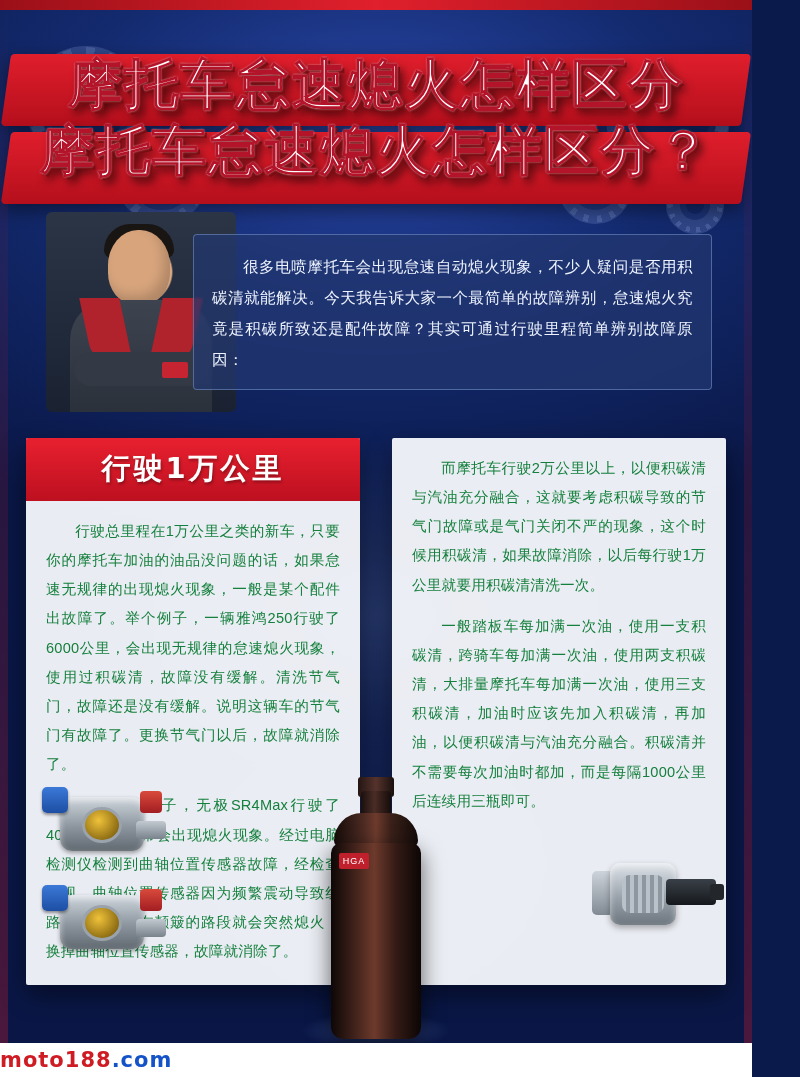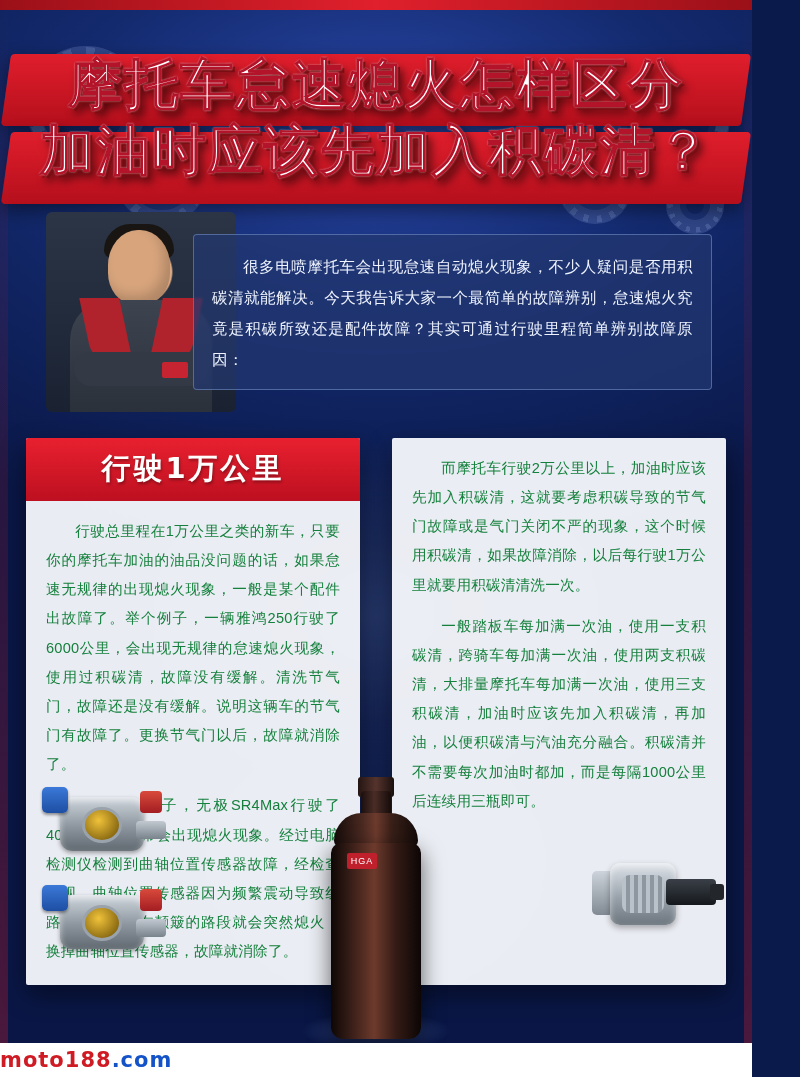--- a/index.html
+++ b/index.html
@@ -293,21 +293,21 @@
     background: linear-gradient(90deg, #140b09 0%, #4c2a22 35%, #6d3b2d 50%, #3a2019 68%, #120a08 100%);
   }
   .bottle .body {
     position: absolute; left: 50%; transform: translateX(-50%);
     top: 52px; width: 90px; height: 196px;
     border-radius: 10px 10px 12px 12px;
     background: linear-gradient(90deg, #0d0706 0%, #44241c 28%, #6d3a2c 48%, #341b15 72%, #0c0605 100%);
     box-shadow: 0 8px 22px rgba(0,0,0,0.6);
   }
   .bottle .label-top {
-    position: absolute; left: 16px; top: 10px;
+    position: absolute; left: 8px; top: 10px;
     width: 30px; height: 16px;
     background: #c0202c; border-radius: 2px;
     color: #fff; font-size: 9px; line-height: 16px; text-align: center;
     letter-spacing: 1px;
   }
   .bottle .brandtext {
     position: absolute; left: 50%; transform: translateX(-50%);
     top: 44px; width: 70px;
     color: #f2f4f8;
     font-size: 27px;
@@ -368,21 +368,21 @@
   <div class="gear g4"></div>
   <div class="gear g5"></div>
 
   <div class="engine-bg"></div>
 
   <div class="header">
     <div class="title-wrap">
       <div class="title-band"></div>
       <div class="title-band b2"></div>
       <span class="title-line">摩托车怠速熄火怎样区分</span>
-      <span class="title-line">加油时应该先加入积碳清？</span>
+      <span class="title-line">摩托车怠速熄火怎样区分？</span>
     </div>
   </div>
 
   <div class="intro-zone">
     <div class="photo">
       <div class="hair"></div>
       <div class="head"></div>
       <div class="body"></div>
       <div class="collar-l"></div>
       <div class="collar-r"></div>
@@ -415,21 +415,21 @@
           <div class="bore"></div>
           <div class="cap"></div>
           <div class="cap2"></div>
           <div class="stub"></div>
         </div>
       </div>
     </div>
 
     <div class="col">
       <div class="col-body">
-        <p>而摩托车行驶2万公里以上，加油时应该先加入积碳清，这就要考虑积碳导致的节气门故障或是气门关闭不严的现象，这个时候用积碳清，如果故障消除，以后每行驶1万公里就要用积碳清清洗一次。</p>
+        <p>而摩托车行驶2万公里以上，以便积碳清与汽油充分融合，这就要考虑积碳导致的节气门故障或是气门关闭不严的现象，这个时候用积碳清，如果故障消除，以后每行驶1万公里就要用积碳清清洗一次。</p>
         <p>一般踏板车每加满一次油，使用一支积碳清，跨骑车每加满一次油，使用两支积碳清，大排量摩托车每加满一次油，使用三支积碳清，加油时应该先加入积碳清，再加油，以便积碳清与汽油充分融合。积碳清并不需要每次加油时都加，而是每隔1000公里后连续用三瓶即可。</p>
       </div>
       <div class="illus-right">
         <div class="valve-flange"></div>
         <div class="valve-body"></div>
         <div class="valve-nozzle"></div>
       </div>
     </div>
   </div>
 

